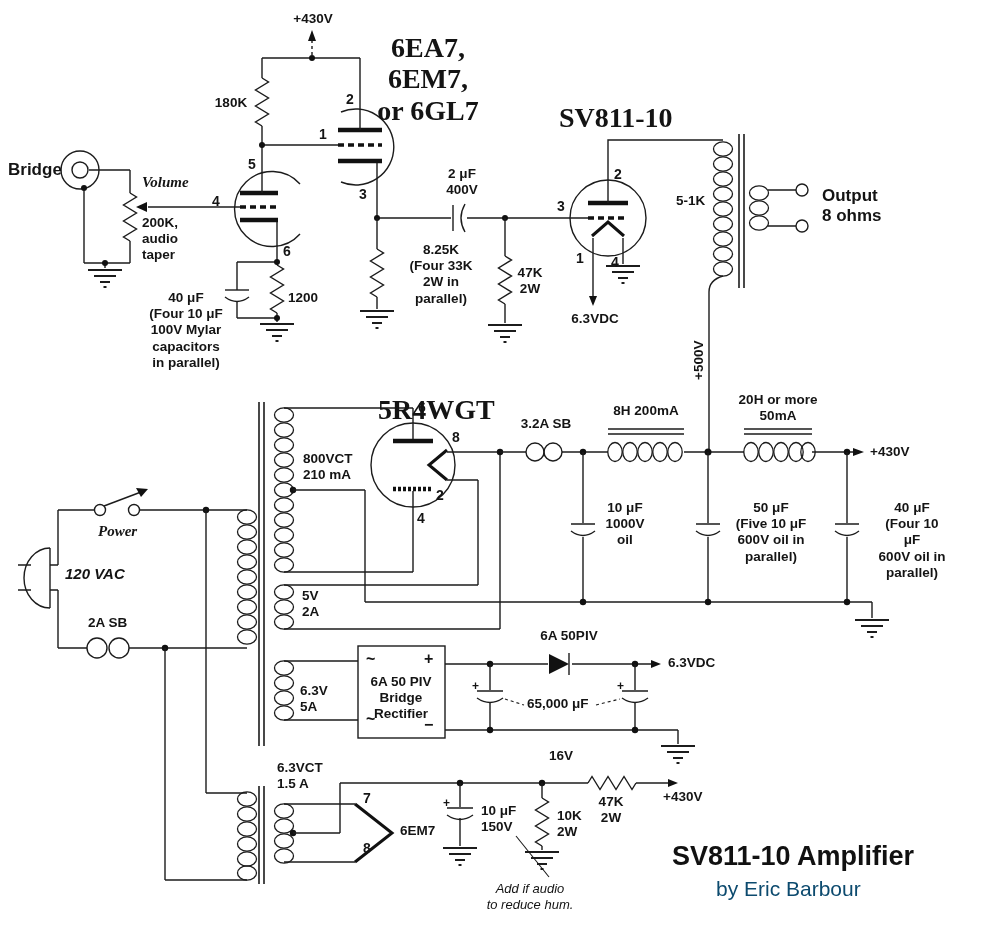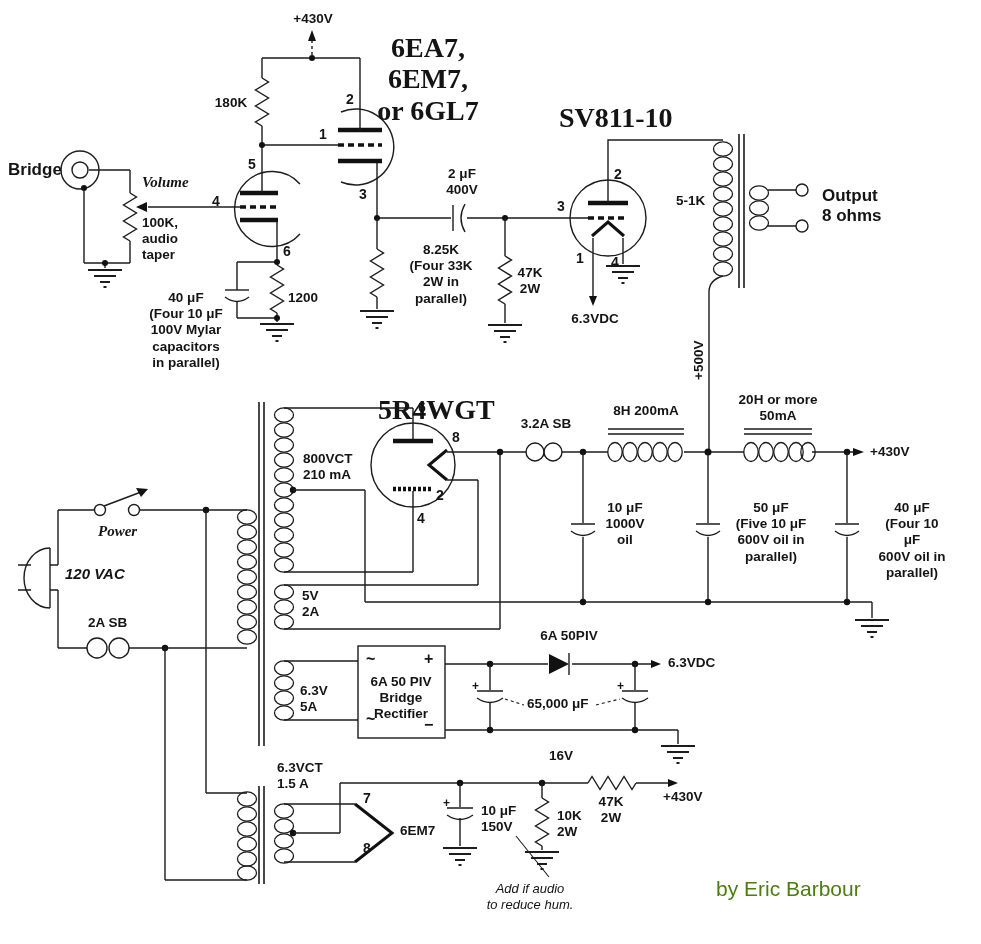--- a/index.html
+++ b/index.html
@@ -23,21 +23,21 @@
   .serif{font-family:"Liberation Serif",serif;font-weight:700;}
   .big{font-size:28px;line-height:1.12;}
   .fs17{font-size:17px;font-weight:600;}
   .fs15{font-size:15px;font-style:italic;}
   .pin{position:absolute;font:600 14px "Liberation Sans",sans-serif;color:#141414;}
   .sym{position:absolute;font:700 16px "Liberation Sans",sans-serif;color:#141414;}
   .plus{position:absolute;font:700 12px "Liberation Sans",sans-serif;color:#141414;}
   .rot{transform-origin:0 0;transform:rotate(-90deg);}
   .it{font-style:italic;font-weight:400;font-size:13px;}
   .title{position:absolute;font:700 27px "Liberation Sans",sans-serif;color:#111;}
-  .byline{position:absolute;font:400 21px "Liberation Sans",sans-serif;color:#4d7c0f;}
+  .byline{position:absolute;font:400 21px "Liberation Sans",sans-serif;color:#0c4a6e;}
 </style>
 </head>
 <body>
 
 <div id="stage">
 
 <svg width="981" height="944" viewBox="0 0 981 944">
   <defs>
     <ellipse id="lv" rx="9.5" ry="7.2"></ellipse>
     <ellipse id="lh" rx="7.2" ry="9.5"></ellipse>
@@ -328,21 +328,21 @@
   </g>
 </svg>
 
 <div class="lbl c" style="left:313px;top:11px">+430V</div>
 <div class="lbl c big serif" style="left:428px;top:32px">6EA7,
 6EM7,
 or 6GL7</div>
 <div class="lbl c" style="left:231px;top:95px">180K</div>
 <div class="lbl fs17" style="left:8px;top:160px">Bridge</div>
 <div class="lbl serif fs15" style="left:142px;top:173px">Volume</div>
-<div class="lbl" style="left:142px;top:215px">100K,
+<div class="lbl" style="left:142px;top:215px">200K,
 audio
 taper</div>
 <div class="lbl" style="left:288px;top:290px">1200</div>
 <div class="lbl c" style="left:186px;top:290px">40 μF
 (Four 10 μF
 100V Mylar
 capacitors
 in parallel)</div>
 <div class="lbl c" style="left:462px;top:166px">2 μF
 400V</div>
@@ -400,20 +400,21 @@
 <div class="lbl" style="left:400px;top:823px">6EM7</div>
 <div class="lbl" style="left:481px;top:803px">10 μF
 150V</div>
 <div class="lbl" style="left:557px;top:808px">10K
 2W</div>
 <div class="lbl c" style="left:611px;top:794px">47K
 2W</div>
 <div class="lbl" style="left:663px;top:789px">+430V</div>
 <div class="lbl c it" style="left:530px;top:881px">Add if audio
 to reduce hum.</div>
+<div class="title" style="left:672px;top:841px">SV811-10 Amplifier</div>
 <div class="byline" style="left:716px;top:877px">by Eric Barbour</div>
 
 <div class="plus" style="left:472px;top:679px">+</div>
 <div class="plus" style="left:617px;top:679px">+</div>
 <div class="plus" style="left:443px;top:796px">+</div>
 
 <div class="pin" style="left:248px;top:156px">5</div>
 <div class="pin" style="left:212px;top:193px">4</div>
 <div class="pin" style="left:283px;top:243px">6</div>
 <div class="pin" style="left:346px;top:91px">2</div>

